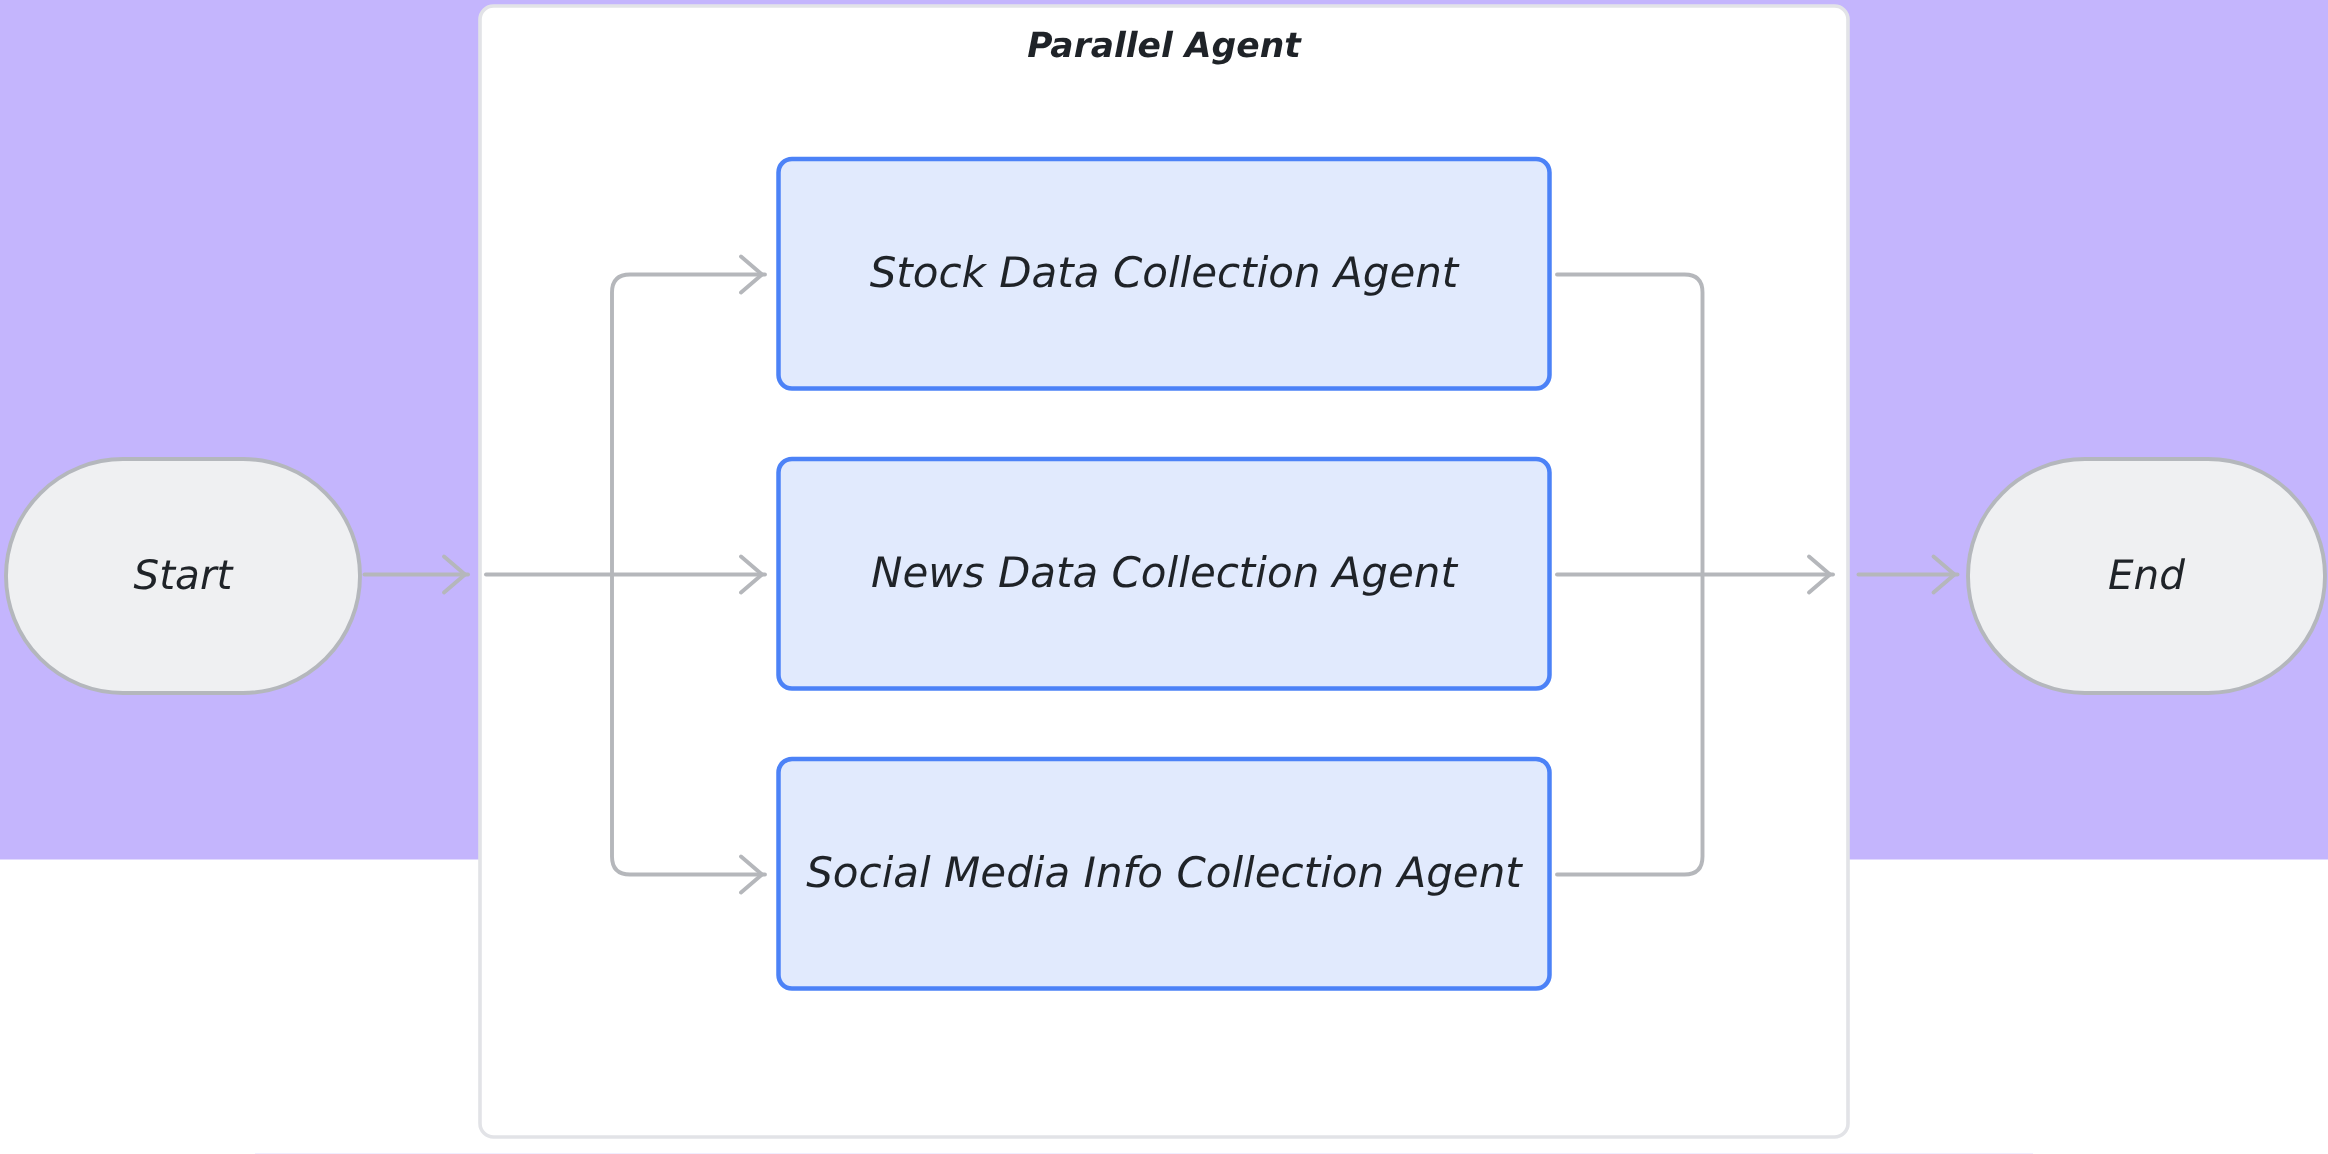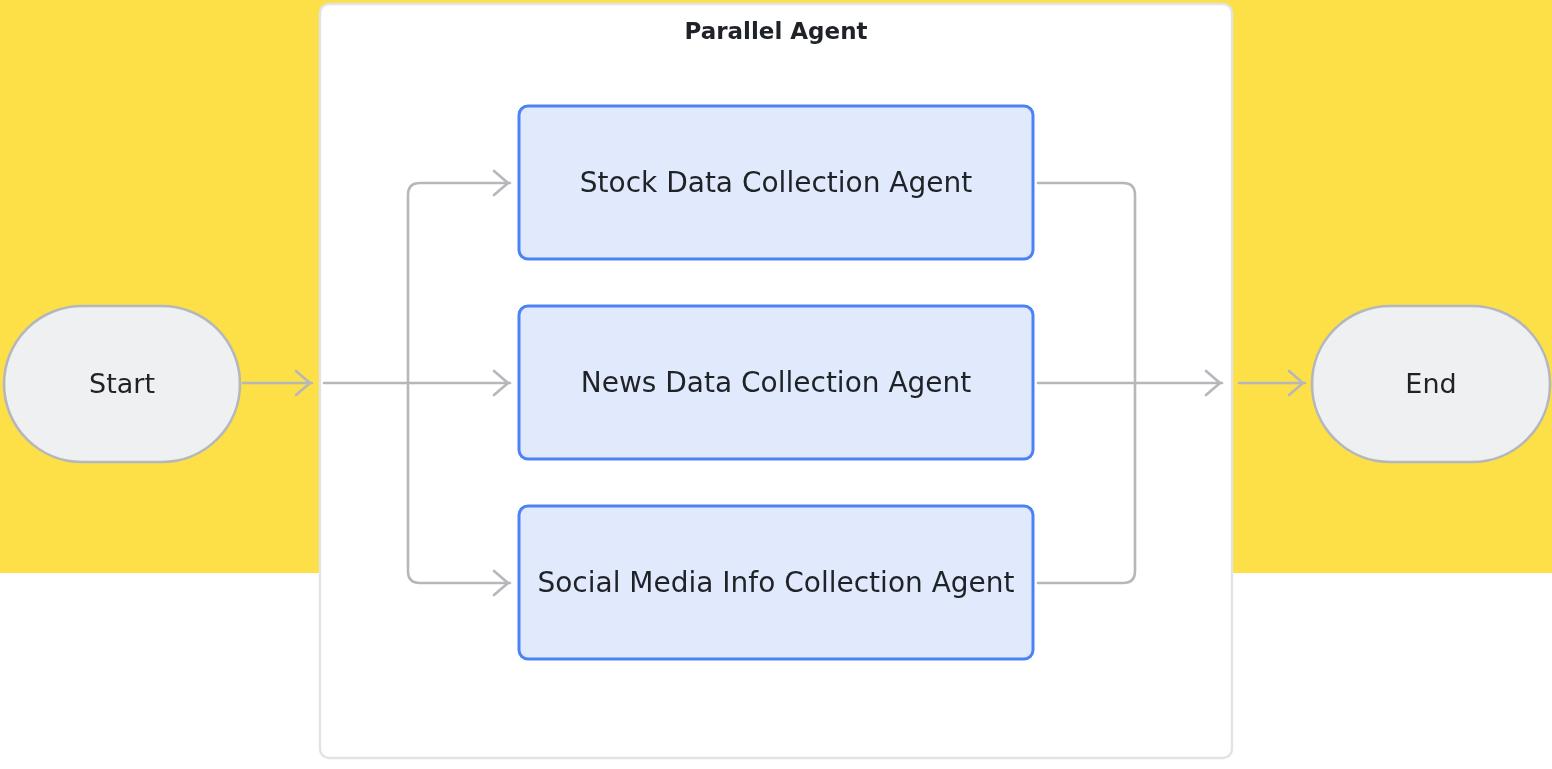--- a/index.html
+++ b/index.html
@@ -11,21 +11,22 @@
   body {
     font-family: "DejaVu Sans", "Liberation Sans", sans-serif;
     width: 1552px;
     height: 769px;
     overflow: hidden;
   }
   #diagram-root {
     position: relative;
     width: 1552px;
     height: 573px;
-    background: #fde047;
+    background: #c4b5fd;
+    font-style: italic;
   }
   svg.layer {
     position: absolute;
     left: 0;
     top: 0;
     width: 1552px;
     height: 769px;
   }
   .node-label {
     font-family: "DejaVu Sans", "Liberation Sans", sans-serif;

